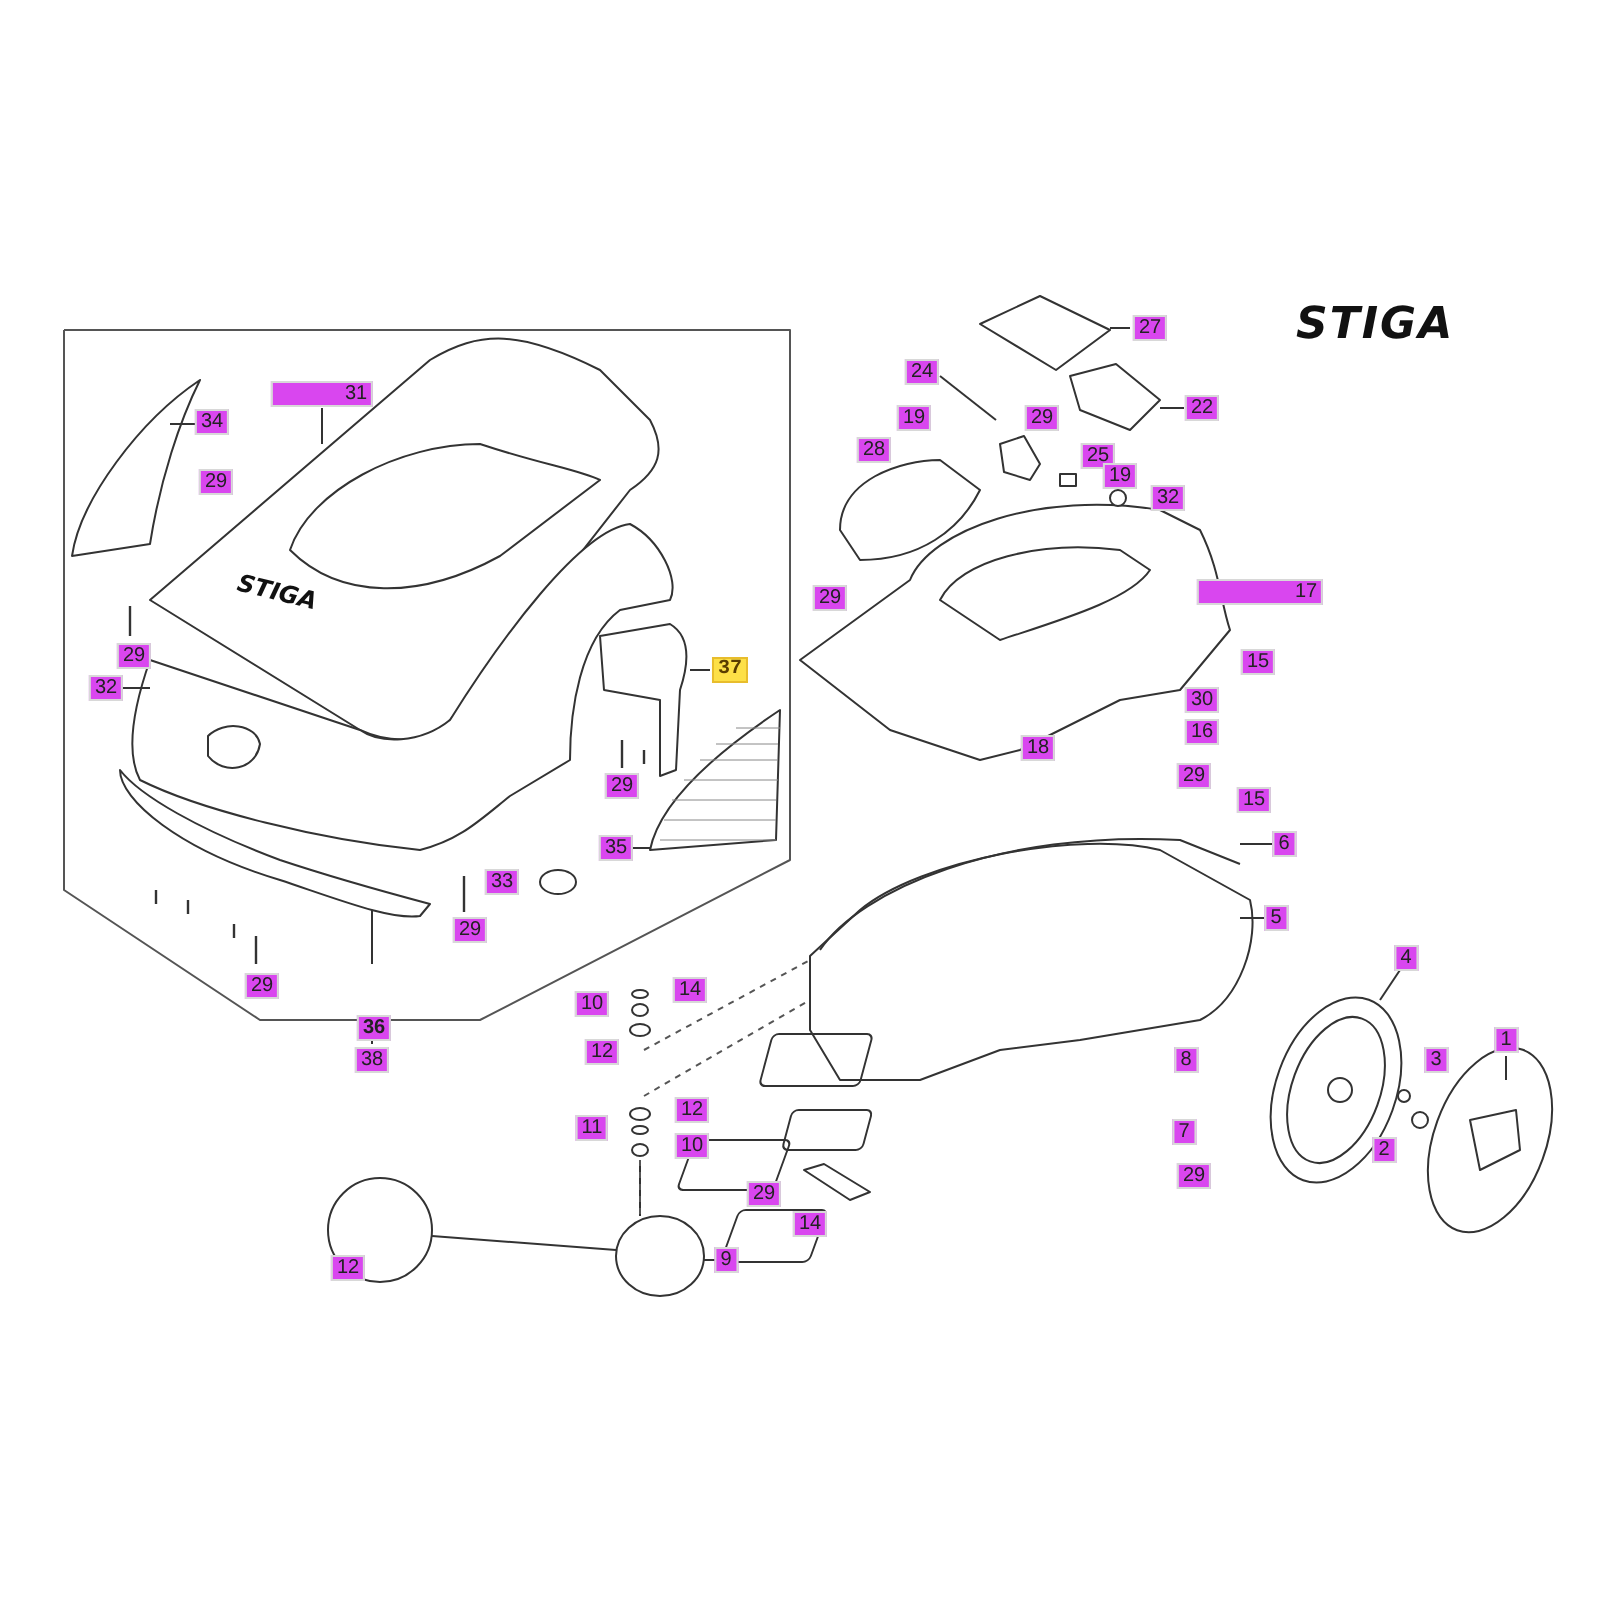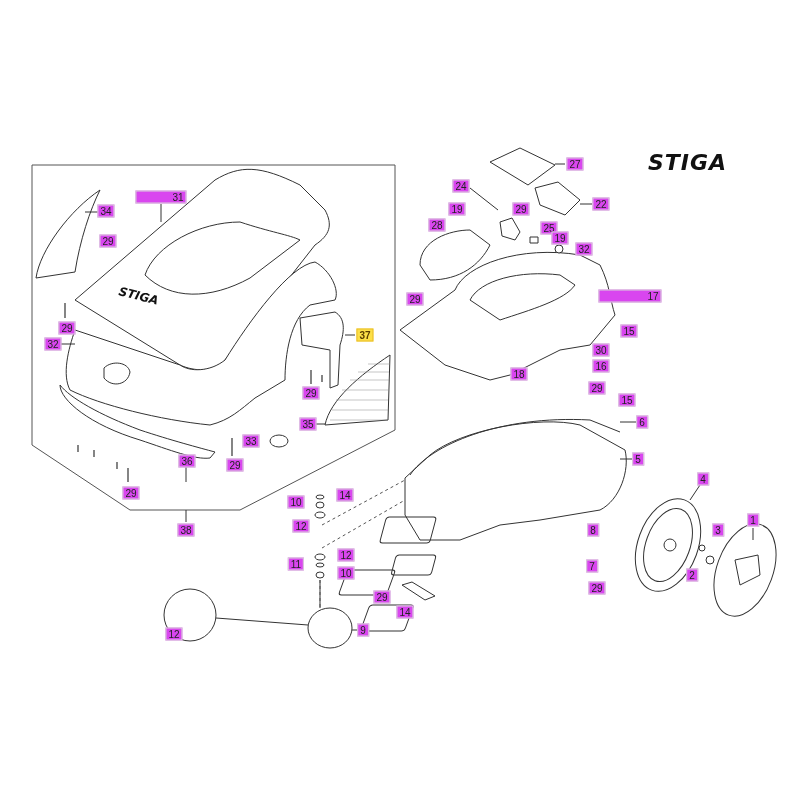--- a/index.html
+++ b/index.html
@@ -3,21 +3,21 @@
 <meta charset="utf-8">
 <style>
   html, body { margin:0; padding:0; background:#ffffff; }
   body { width:800px; height:800px; position:relative; overflow:hidden; font-family:"Liberation Sans", sans-serif; }
   #diagram { position:absolute; left:0; top:0; width:800px; height:800px; }
   .callout {
     position:absolute; font-family:"Liberation Sans", sans-serif; font-size:10px; line-height:11px;
     padding:0 2px; background:#d946ef; border:1px solid #d8d8d8; color:#222; cursor:pointer;
     transform:translate(-50%,-50%);
   }
-  .callout.highlight { background:#fde047; border-color:#e8bd2c; color:#5a3d00; font-weight:bold; }
+  .callout.highlight { background:#fde047; border-color:#e8bd2c; color:#5a3d00; font-weight:bold;font-family:Liberation Mono, monospace; }
   .logo { position:absolute; font-family:"DejaVu Sans", sans-serif; font-weight:900; color:#111; letter-spacing:1px; }
   .logo-main { left:648px; top:150px; font-size:22px; font-style:italic; }
 </style>
 </head>
 <body>
 
 <svg id="diagram" viewBox="0 0 800 800" xmlns="http://www.w3.org/2000/svg">
   <g fill="none" stroke="#333" stroke-width="1" stroke-linejoin="round">
 
     <g>
@@ -159,21 +159,21 @@
     <div class="callout" style="left: 106px; top: 211px;">34</div>
     <div class="callout" style="left: 108px; top: 241px;">29</div>
     <div class="callout" style="left: 67px; top: 328px;">29</div>
     <div class="callout" style="left: 53px; top: 344px;">32</div>
     <div class="callout highlight" style="left: 365px; top: 335px;">37</div>
     <div class="callout" style="left: 311px; top: 393px;">29</div>
     <div class="callout" style="left: 308px; top: 424px;">35</div>
     <div class="callout" style="left: 251px; top: 441px;">33</div>
     <div class="callout" style="left: 235px; top: 465px;">29</div>
     <div class="callout" style="left: 131px; top: 493px;">29</div>
-    <div class="callout" style="left: 187px; top: 461px;">36</div>
+    <div class="callout" style="left: 187px; top: 514px; font-weight: bold;">36</div>
     <div class="callout" style="left: 186px; top: 530px;">38</div>
     <div class="callout" style="left: 345px; top: 495px;">14</div>
     <div class="callout" style="left: 296px; top: 502px;">10</div>
     <div class="callout" style="left: 301px; top: 526px;">12</div>
     <div class="callout" style="left: 346px; top: 555px;">12</div>
     <div class="callout" style="left: 296px; top: 564px;">11</div>
     <div class="callout" style="left: 346px; top: 573px;">10</div>
     <div class="callout" style="left: 174px; top: 634px;">12</div>
     <div class="callout" style="left: 363px; top: 630px;">9</div>
     <div class="callout" style="left: 575px; top: 164px;">27</div>

